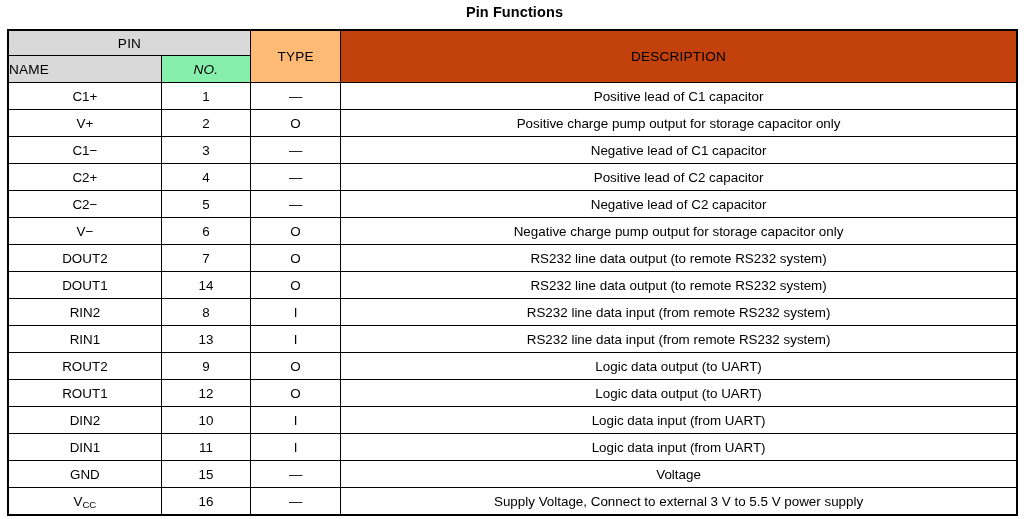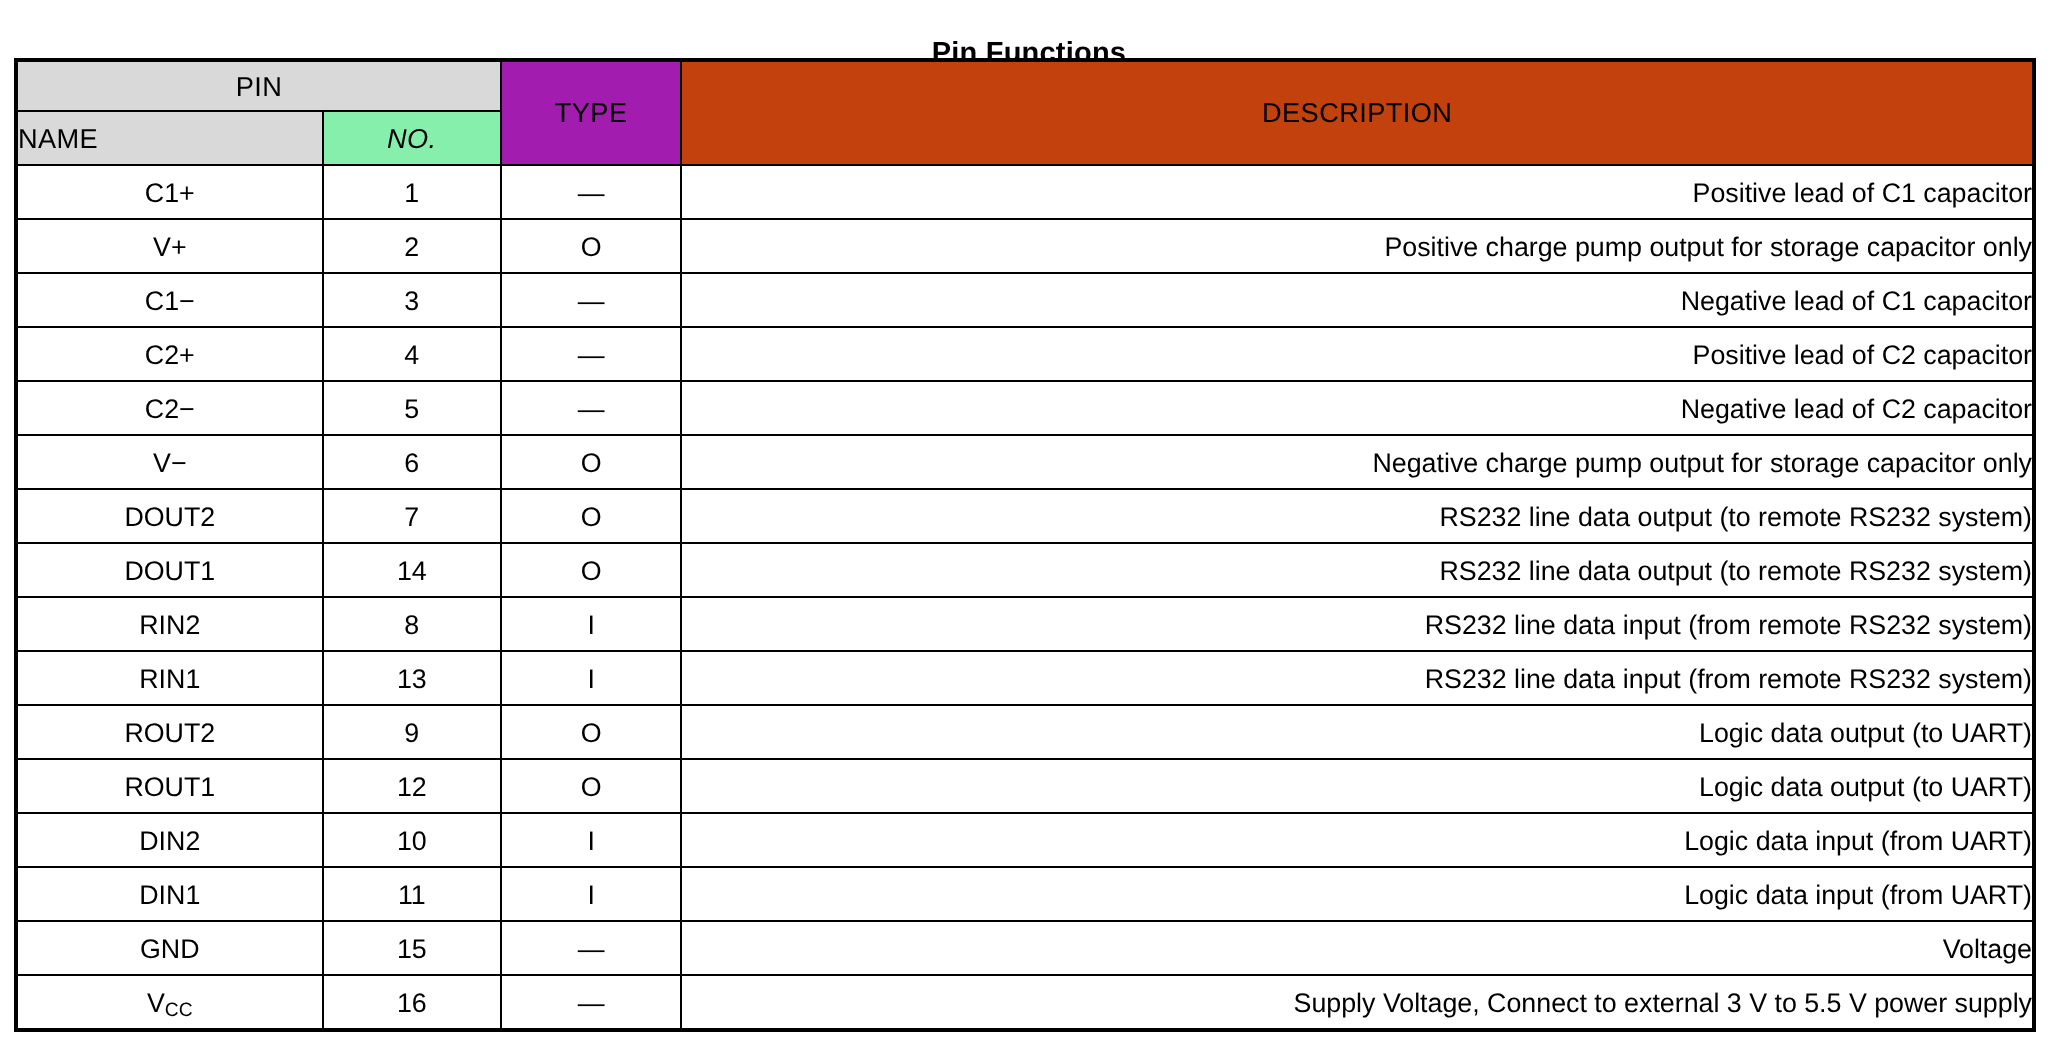--- a/index.html
+++ b/index.html
@@ -19,21 +19,21 @@
     position: relative;
     width: 1029px;
     height: 519px;
     box-sizing: border-box;
   }
   .table-title {
     text-align: center;
     font-size: 14.5px;
     font-weight: bold;
     line-height: 1;
-    padding-top: 20px;
+    padding-top: 5px;
     letter-spacing: 0.1px;
   }
   .table-wrap {
     position: absolute;
     left: 7px;
     top: 29px;
     width: 1011px;
   }
   table.pin-table {
     border-collapse: collapse;
@@ -81,21 +81,21 @@
     text-align: center;
     padding-left: 7px;
   }
   td.col-no {
     text-align: center;
   }
   td.col-type {
     text-align: center;
   }
   td.col-desc {
-    text-align: right;
+    text-align: center;
     padding-left: 8px;
   }
   .col-w-name { width: 153px; }
   .col-w-no   { width: 89px; }
   .col-w-type { width: 90px; }
   .col-w-desc { width: 675px; }
   sub {
     font-size: 0.72em;
     vertical-align: baseline;
     position: relative;
@@ -113,21 +113,21 @@
     <table class="pin-table">
       <colgroup>
         <col class="col-w-name">
         <col class="col-w-no">
         <col class="col-w-type">
         <col class="col-w-desc">
       </colgroup>
       <thead>
         <tr>
           <th class="pin-group" colspan="2" style="background: rgb(217, 217, 217);">PIN</th>
-          <th class="type-head" rowspan="2" style="background: #a21caf;">TYPE</th>
+          <th class="type-head" rowspan="2" style="background: #fdba74;">TYPE</th>
           <th class="desc-head" rowspan="2" style="background: #c2410c;">DESCRIPTION</th>
         </tr>
         <tr>
           <th class="sub-head name-head" style="background: rgb(217, 217, 217); margin-top: 24px;">NAME</th>
           <th class="sub-head" style="background: #86efac; font-style: italic;">NO.</th>
         </tr>
       </thead>
       <tbody id="table-body">
           <tr>
             <td class="col-name">C1+</td>

